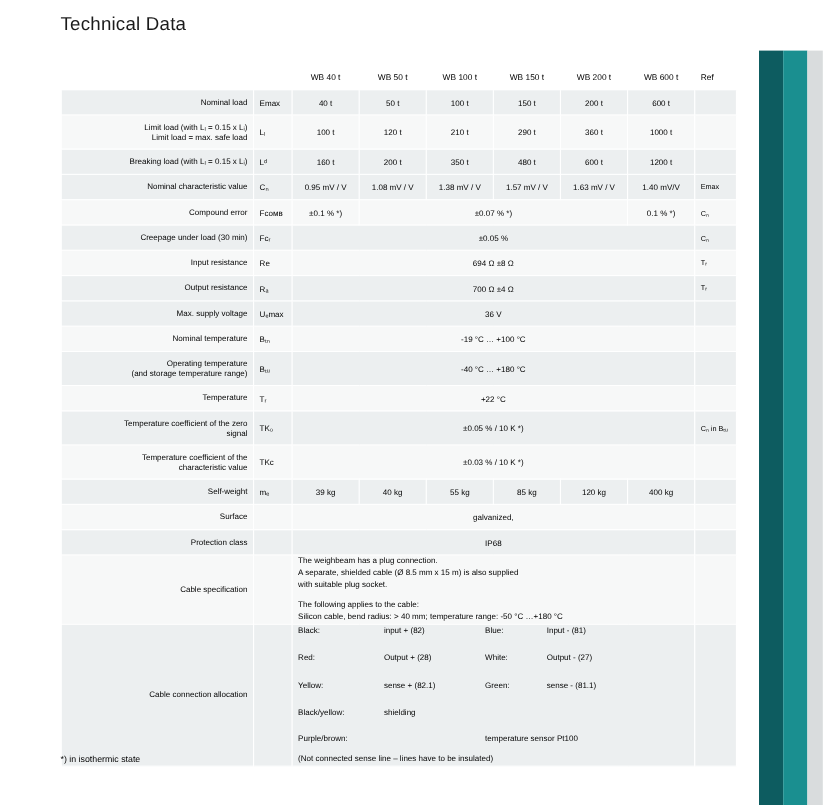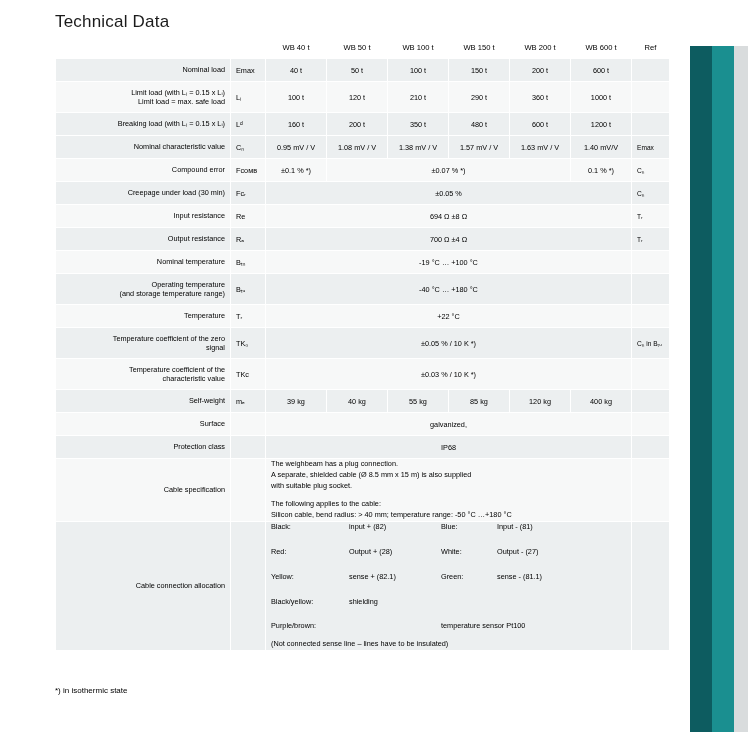--- a/index.html
+++ b/index.html
@@ -51,21 +51,21 @@
     position: absolute;
     left: 55px;
     top: 12px;
     font-size: 17px;
     color: #1b1b1b;
     letter-spacing: 0.2px;
   }
   table.tech {
     position: absolute;
     left: 55px;
-    top: 35px;
+    top: 58px;
     width: 604px;
     border-collapse: collapse;
     font-size: 7.3px;
     table-layout: fixed;
   }
   table.tech td, table.tech th {
     border: 1px solid #ffffff;
     padding: 0 5px;
     vertical-align: middle;
     font-weight: normal;
@@ -80,21 +80,21 @@
     background: #ffffff;
     height: 20px;
     text-align: center;
     font-weight: bold;
     font-size: 7.6px;
   }
   thead td.hd-label, thead td.hd-sym {
     background: #ffffff;
   }
   thead td.hd-ref {
-    text-align: center;
+    text-align: left;
     padding-left: 5px;
   }
   tr.shade td { background: #eceff0; }
   tr.plain td { background: #f7f8f8; }
   td.label {
     text-align: right;
     line-height: 1.25;
   }
   td.sym {
     text-align: left;
@@ -245,20 +245,26 @@
       </tr>
 
       <tr class="shade row-h22">
         <td class="label">Output resistance</td>
         <td class="sym">Rₐ</td>
         <td class="center-span" colspan="6">700 Ω  ±4 Ω</td>
         <td class="ref">Tᵣ</td>
       </tr>
 
 
+      <tr class="shade row-h22">
+        <td class="label">Max. supply voltage</td>
+        <td class="sym">Uₑmax</td>
+        <td class="center-span" colspan="6">36 V</td>
+        <td class="ref"></td>
+      </tr>
 
       <tr class="plain row-h22">
         <td class="label">Nominal temperature</td>
         <td class="sym">Bₜₙ</td>
         <td class="center-span" colspan="6">-19 °C … +100 °C</td>
         <td class="ref"></td>
       </tr>
 
       <tr class="shade row-h30">
         <td class="label">

